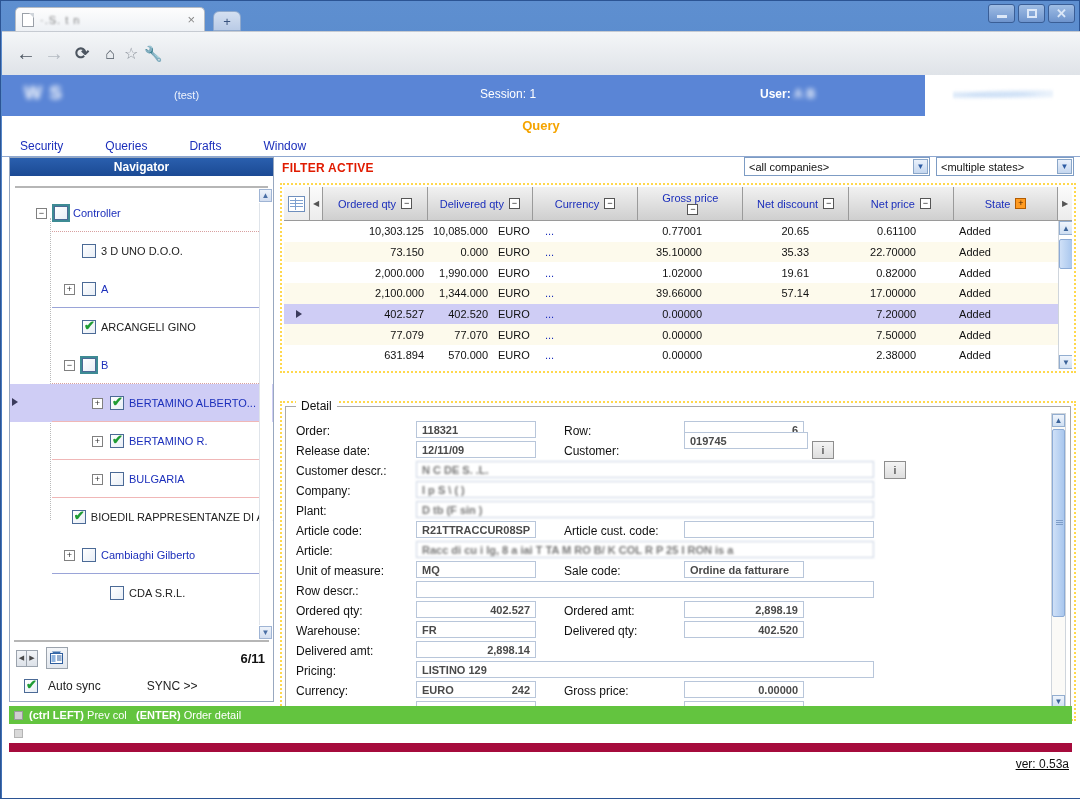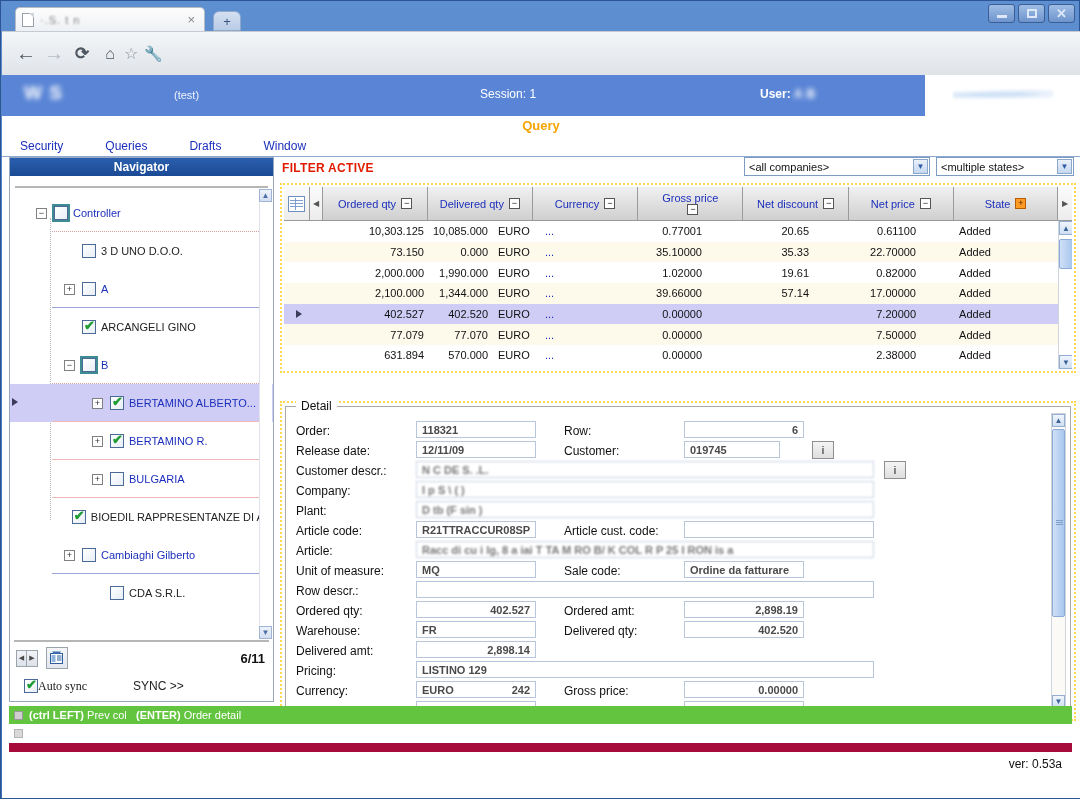--- a/index.html
+++ b/index.html
@@ -217,21 +217,21 @@
     border:1px solid #9ba3ad; display:flex;align-items:center;justify-content:center;
     font-size:7px; color:#4a4a4a;
   }
   #nav-gridicon{
     width:22px;height:22px;margin-left:8px;
     background:linear-gradient(to bottom,#f4f6f9,#e2e7ee);
     border:1px solid #9ba3ad; position:relative;
   }
   #nav-count{ position:absolute; right:8px; font-weight:bold; font-size:13px; color:#111;}
   #nav-sync-row{ height:24px; display:flex;align-items:center;padding-left:14px; }
-  #nav-sync-label{ font-size:12px; color:#222; font-family:Liberation Serif, serif;}
+  #nav-sync-label{ font-size:12px; color:#222; margin-left:10px;}
   #nav-sync-go{ font-size:12px; color:#222; margin-left:46px;}
 
   
   #right-pane{ position:absolute; left:278px; top:0; right:4px; height:575px;}
   #filter-row{ position:relative; height:26px; }
   #filter-active{
     position:absolute; left:2px; top:4px;
     color:#e01b00; font-weight:bold; font-size:12px; letter-spacing:.3px;
   }
   .ddl{
@@ -368,22 +368,22 @@
   #status-text b{ font-weight:bold; }
   #status-row2{
     position:absolute; left:7px; top:567px; width:1063px; height:18px; background:#fff;
     display:flex;align-items:center;padding-left:5px;
   }
   #status-row2 .sq{ width:9px;height:9px;background:#d9d9d9;border:1px solid #b4b4b4;}
   #red-bar{
     position:absolute; left:7px; top:586px; width:1063px; height:9px; background:#a60b3c;
   }
   #ver-row{
-    position:absolute; left:7px; top:596px; width:1063px; height:22px;
-    display:flex; align-items:center; justify-content:flex-end; padding-right:10px;
+    position:absolute; left:14px; top:596px; width:1063px; height:22px;
+    display:flex; align-items:center; justify-content:flex-end; padding-right:10px;text-decoration:underline;
   }
   #ver-text{ font-size:12px; color:#111;}
 </style>
 </head>
 <body>
 
 <div id="browser-window">
 
   <div id="titlebar">
     <div id="tabstrip">
@@ -735,21 +735,21 @@
               </div>
             <div class="fin num" style="left:398px;top:14px;width:120px;">6</div>
 
             <div class="frow" style="top:34px;">
                 <span class="flbl">Release date:</span>
               </div>
             <div class="fin" style="left:130px;top:34px;width:120px;">12/11/09</div>
             <div class="frow" style="left:278px;top:34px;">
                 <span class="flbl">Customer:</span>
               </div>
-            <div class="fin" style="left:398px;top:34px;width:96px;">019745</div>
+            <div class="fin" style="left:398px;top:25px;width:124px;">019745</div>
             <div class="ibtn" style="left:526px;top:34px;">i</div>
 
             <div class="frow" style="top:54px;">
                 <span class="flbl">Customer descr.:</span>
               </div>
             <div class="fin blur" style="left:130px;top:54px;width:458px;">N  C  DE  S. .L.</div>
             <div class="ibtn" style="left:598px;top:54px;">i</div>
 
             <div class="frow" style="top:74px;">
                 <span class="flbl">Company:</span>

